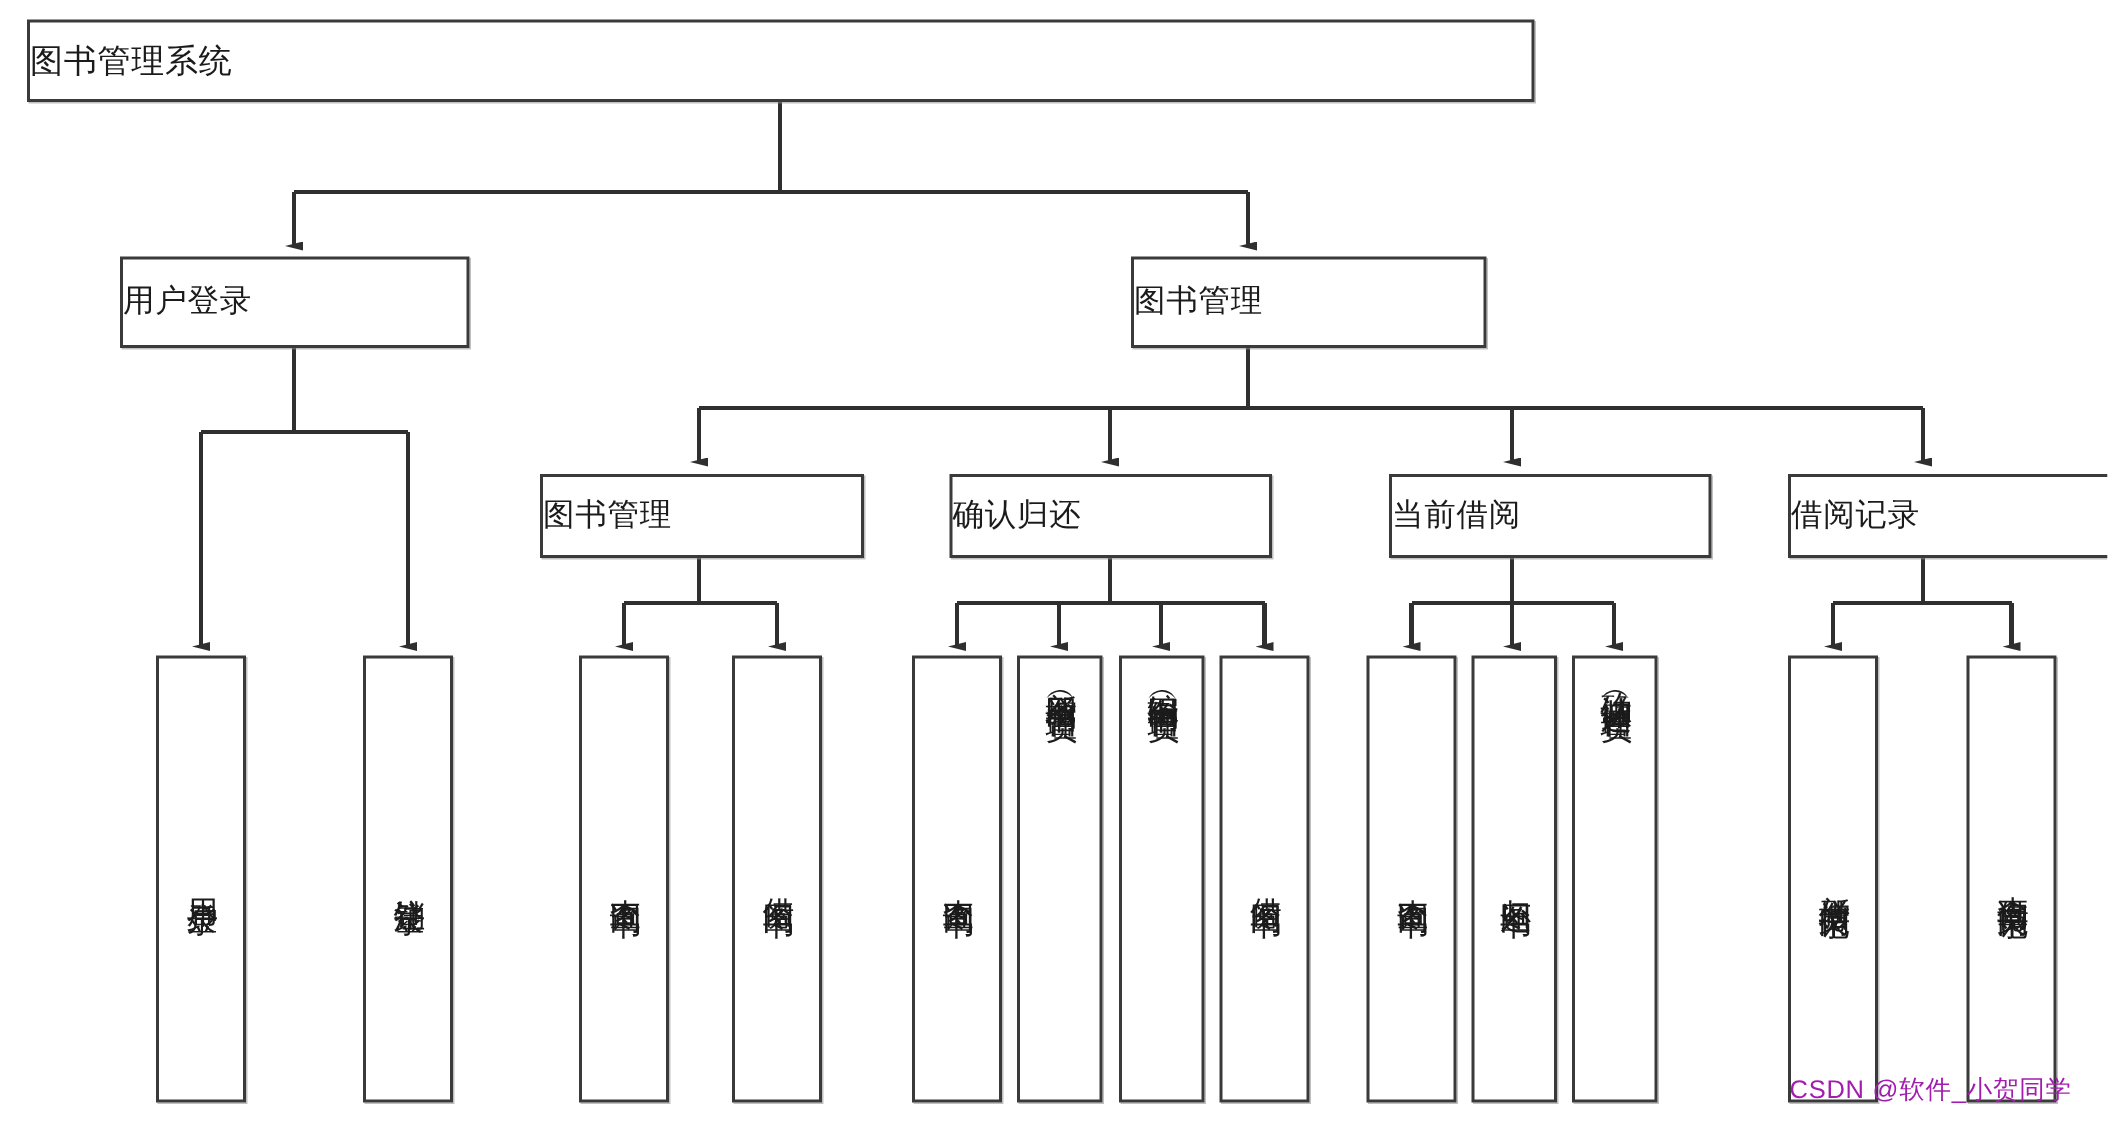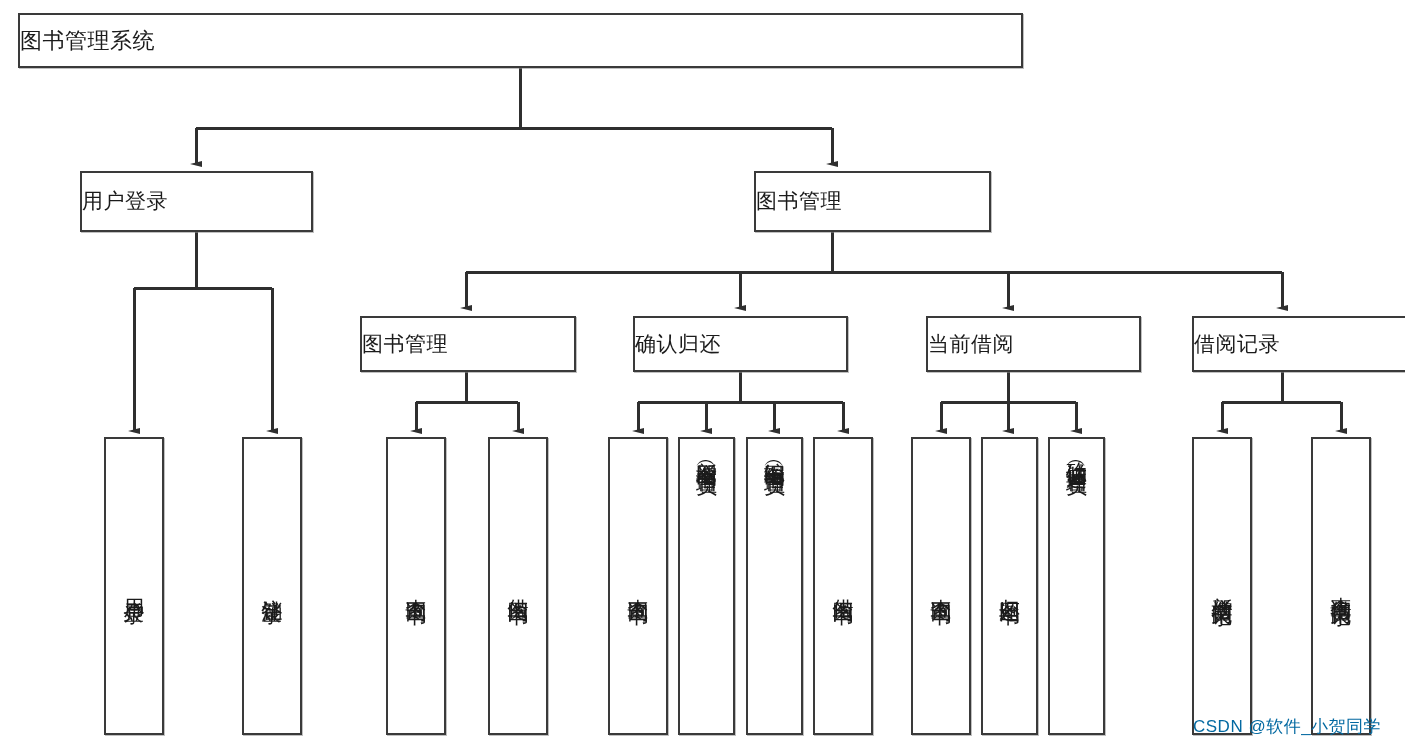--- a/index.html
+++ b/index.html
@@ -63,21 +63,21 @@
     line-height: 1.05;
     letter-spacing: 2px;
     white-space: nowrap;
   }
   .node.vert.top-aligned {
     align-items: flex-start;
   }
   .watermark {
     position: absolute;
     z-index: 5;
-    color: #0369a1;
+    color: #a21caf;
     font-size: 17px;
     letter-spacing: 0.5px;
     white-space: nowrap;
     pointer-events: none;
   }
 </style>
 </head>
 <body>
 
 <div id="diagram-root">

